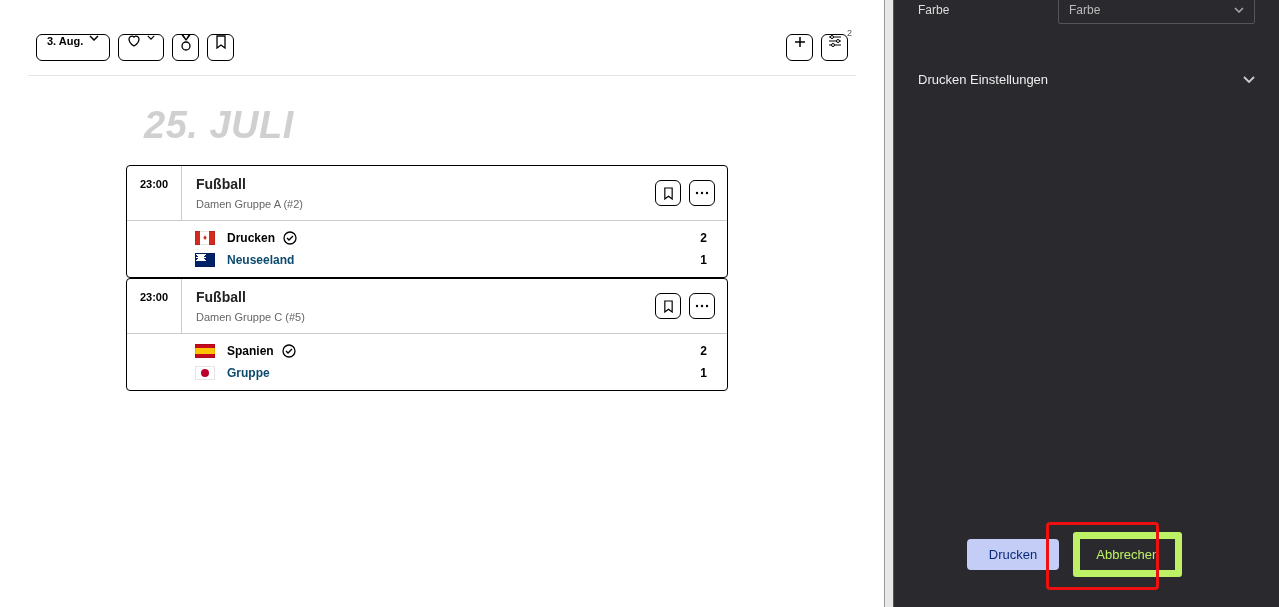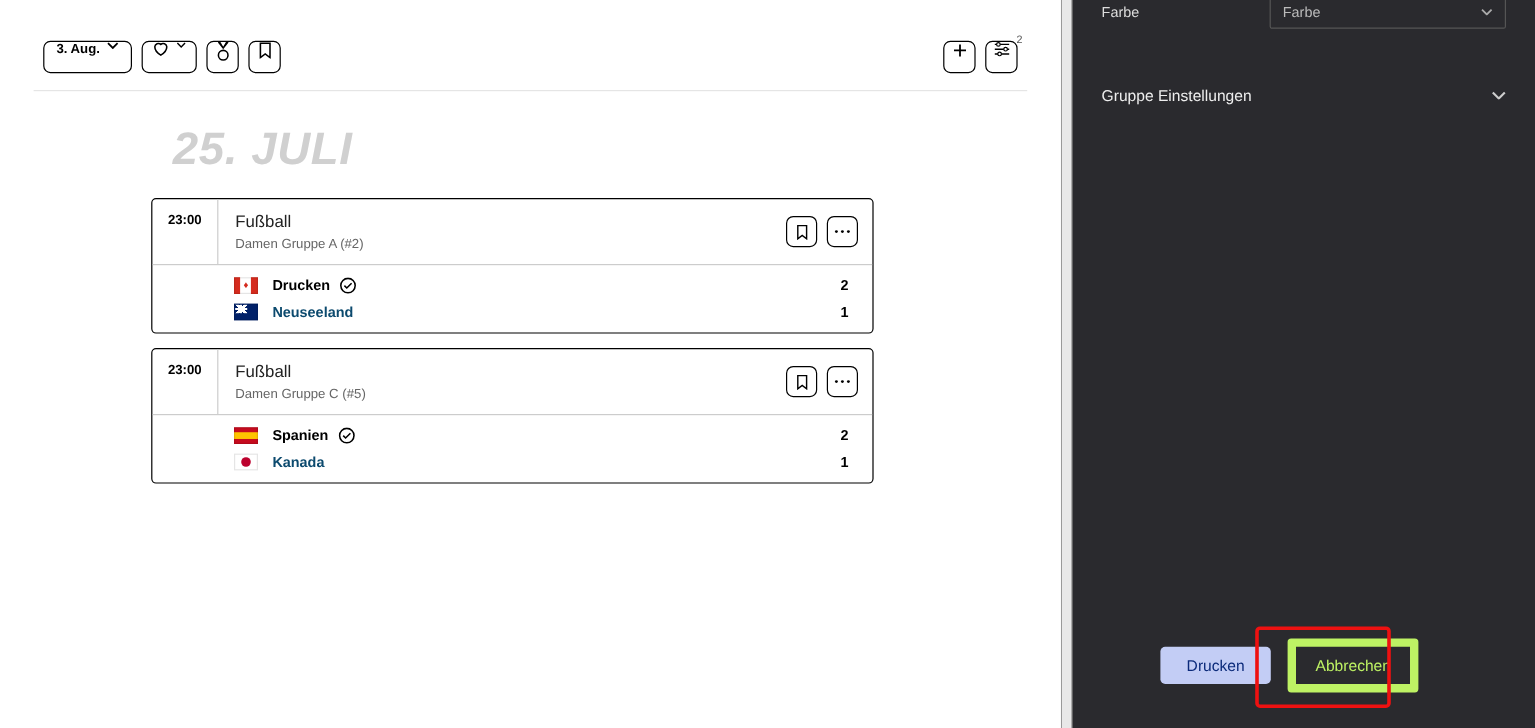--- a/index.html
+++ b/index.html
@@ -73,21 +73,20 @@
       font-weight: 900;
       font-style: italic;
       color: #d0d0d0;
       margin: 28px 0 18px 144px;
       letter-spacing: 0.5px;
     }
     .schedule {
       padding: 0 0 0 126px;
       display: flex;
       flex-direction: column;
-      gap: 12px;
     }
     .event-card {
       border: 1.5px solid #000;
       border-radius: 4px;
       width: 602px;
       overflow: hidden;
     }
     .event-header {
       display: flex;
       align-items: stretch;
@@ -102,21 +101,21 @@
       padding-top: 12px;
       font-size: 11px;
       font-weight: 700;
     }
     .event-meta {
       flex: 1;
       padding: 10px 14px 10px 14px;
     }
     .event-sport {
       font-size: 14px;
-      font-weight: 400;
+      font-weight: 700;
       color: #222;
     }
     .event-group {
       font-size: 11px;
       color: #666;
       margin-top: 6px;
     }
     .event-actions {
       display: flex;
       align-items: center;
@@ -406,21 +405,21 @@
           <span class="icon check-icon">
             <svg width="14" height="14" viewBox="0 0 14 14">
                 <circle cx="7" cy="7" r="6" stroke="#000" stroke-width="1.3" fill="none"></circle>
                 <path d="M4 7l2 2 4-4" stroke="#000" stroke-width="1.3" fill="none"></path>
               </svg>
           </span>
           <span class="score">2</span>
         </div>
         <div class="team-row">
           <div class="flag flag-jpn"></div>
-          <span class="team-name">Kanada</span>
+          <span class="team-name">Gruppe</span>
           <span class="score">1</span>
         </div>
       </div>
     </div>
 
   </div>
 </div>
 
 <div class="panel-divider"></div>
 
@@ -431,21 +430,21 @@
       <div class="panel-select">
         <span>Farbe</span>
         <span class="icon">
           <svg width="10" height="6" viewBox="0 0 10 6">
               <path d="M1 1l4 4 4-4" stroke="#aaa" stroke-width="1.5" fill="none"></path>
             </svg>
         </span>
       </div>
     </div>
     <div class="settings-row">
-      <span>Gruppe Einstellungen</span>
+      <span>Drucken Einstellungen</span>
       <span class="icon">
         <svg width="12" height="7" viewBox="0 0 12 7">
             <path d="M1 1l5 5 5-5" stroke="#ccc" stroke-width="1.8" fill="none"></path>
           </svg>
       </span>
     </div>
   </div>
   <div class="panel-footer">
     <button class="print-btn">Drucken</button>
     <button class="cancel-btn">Abbrechen</button>

